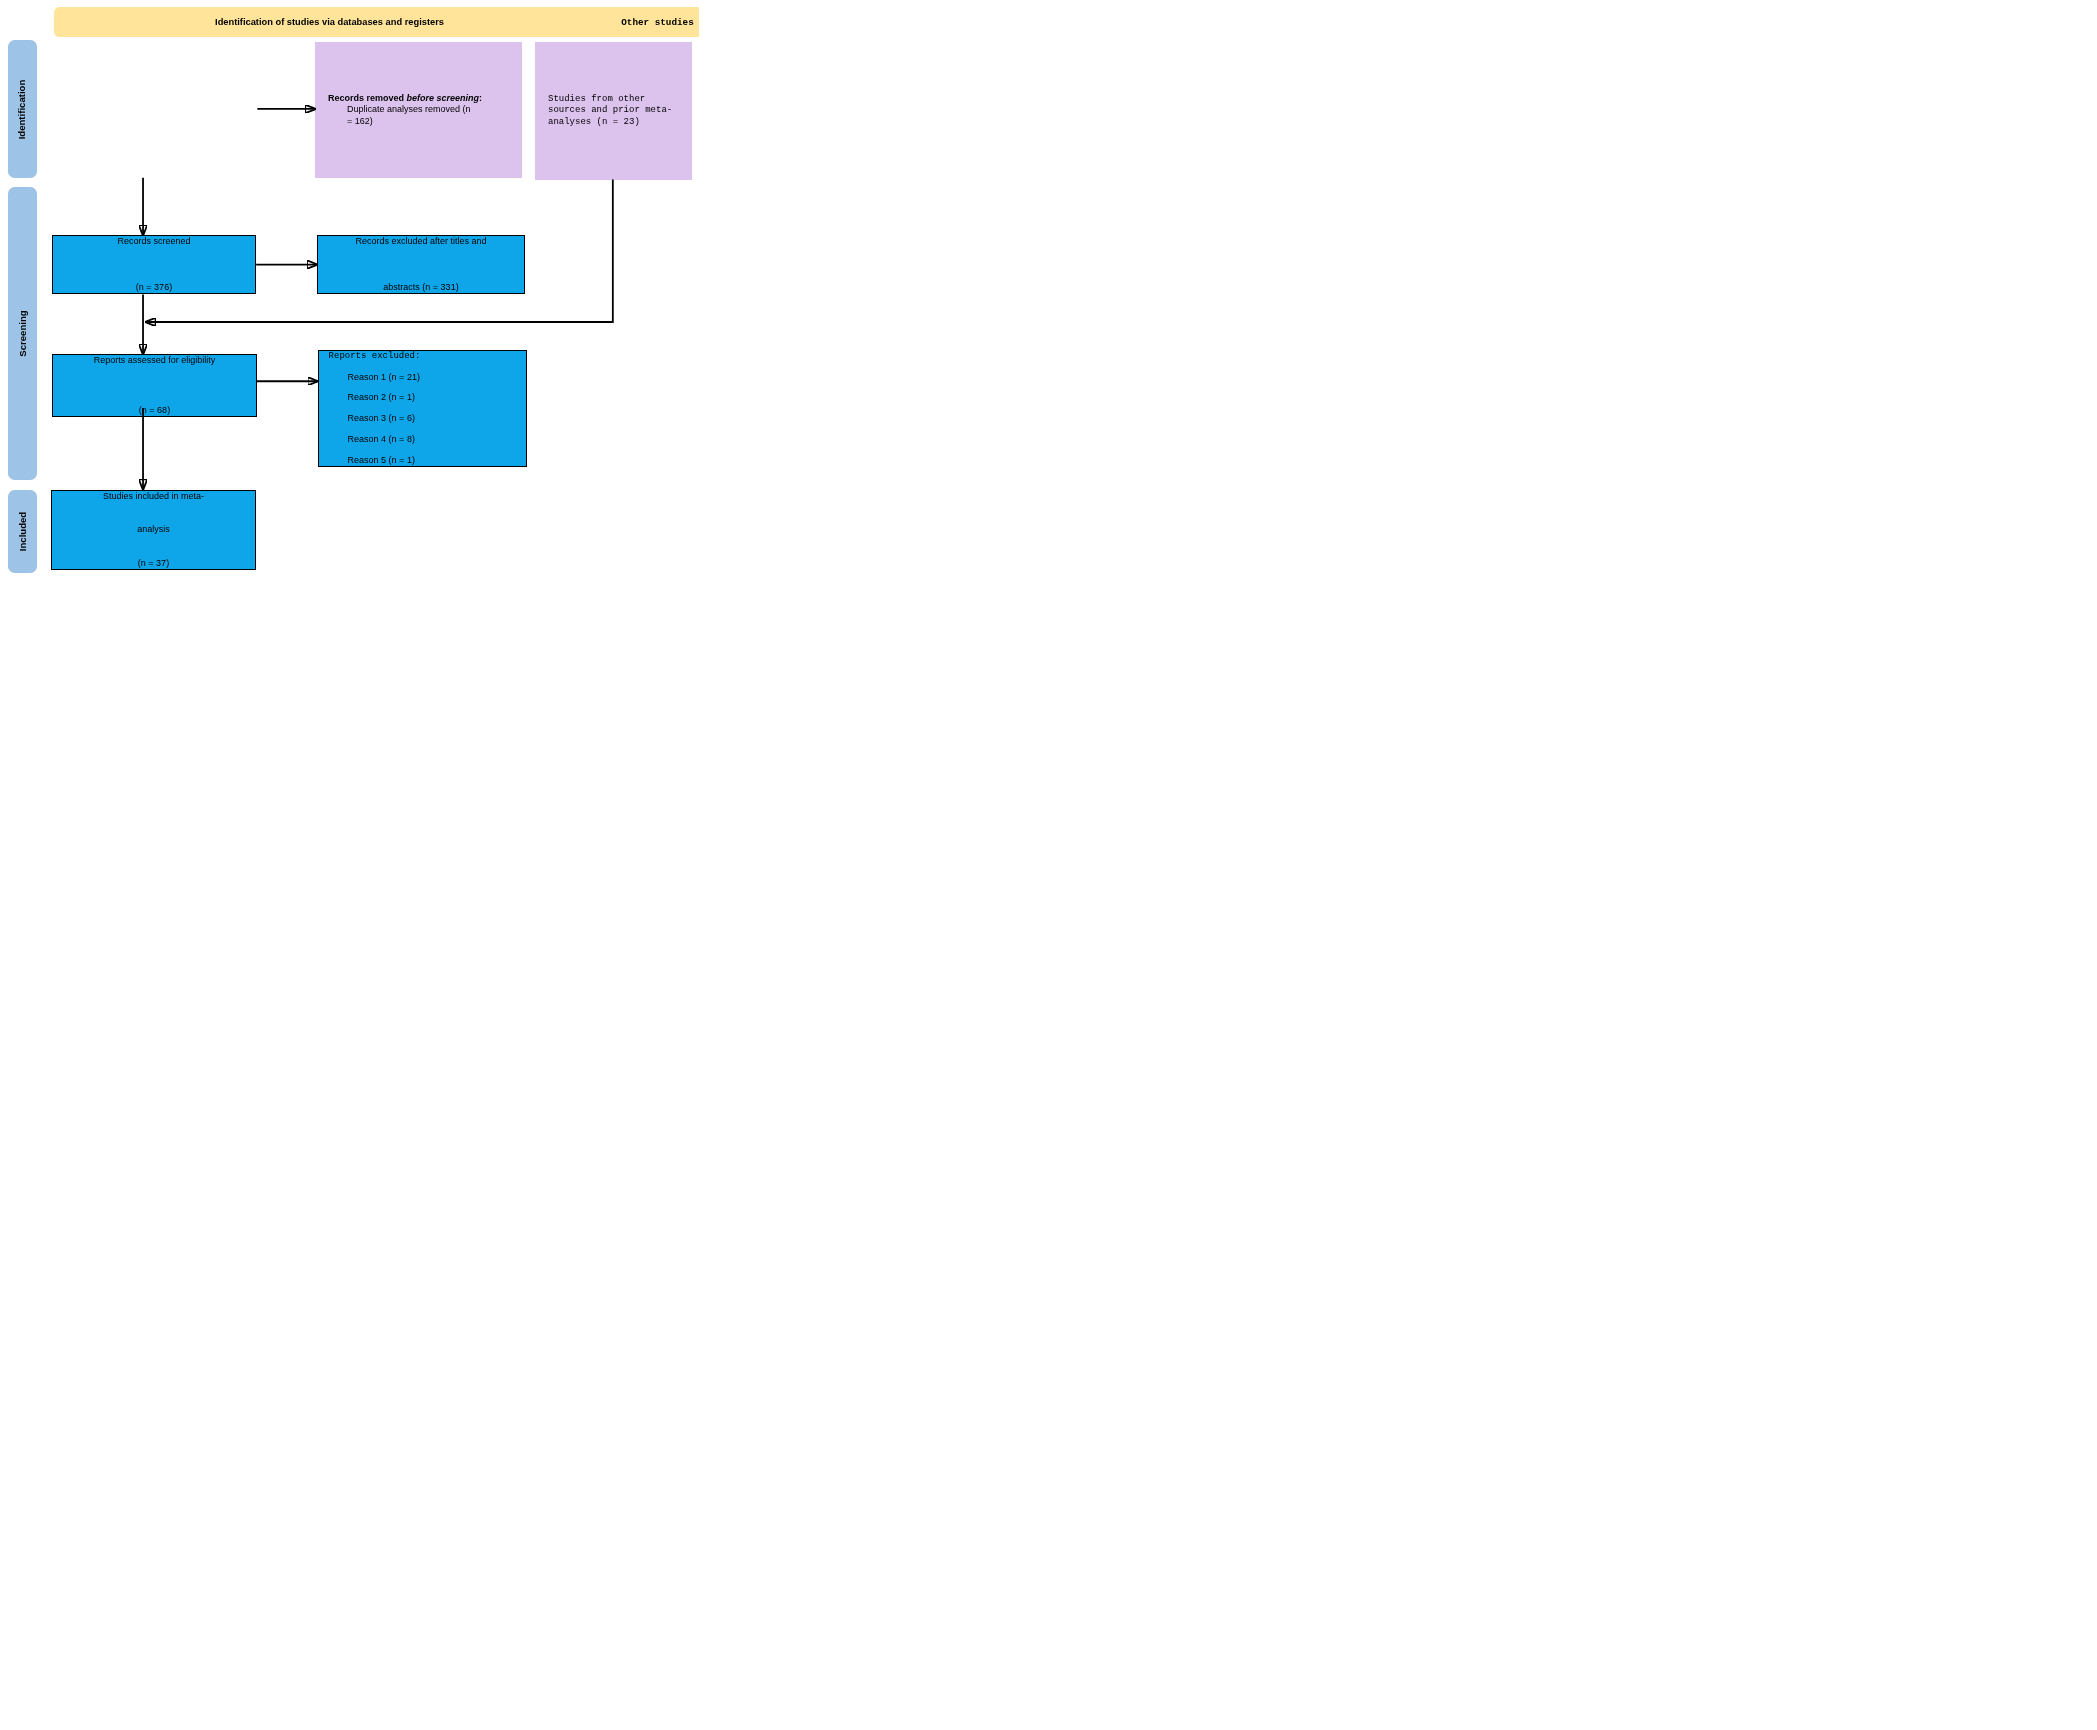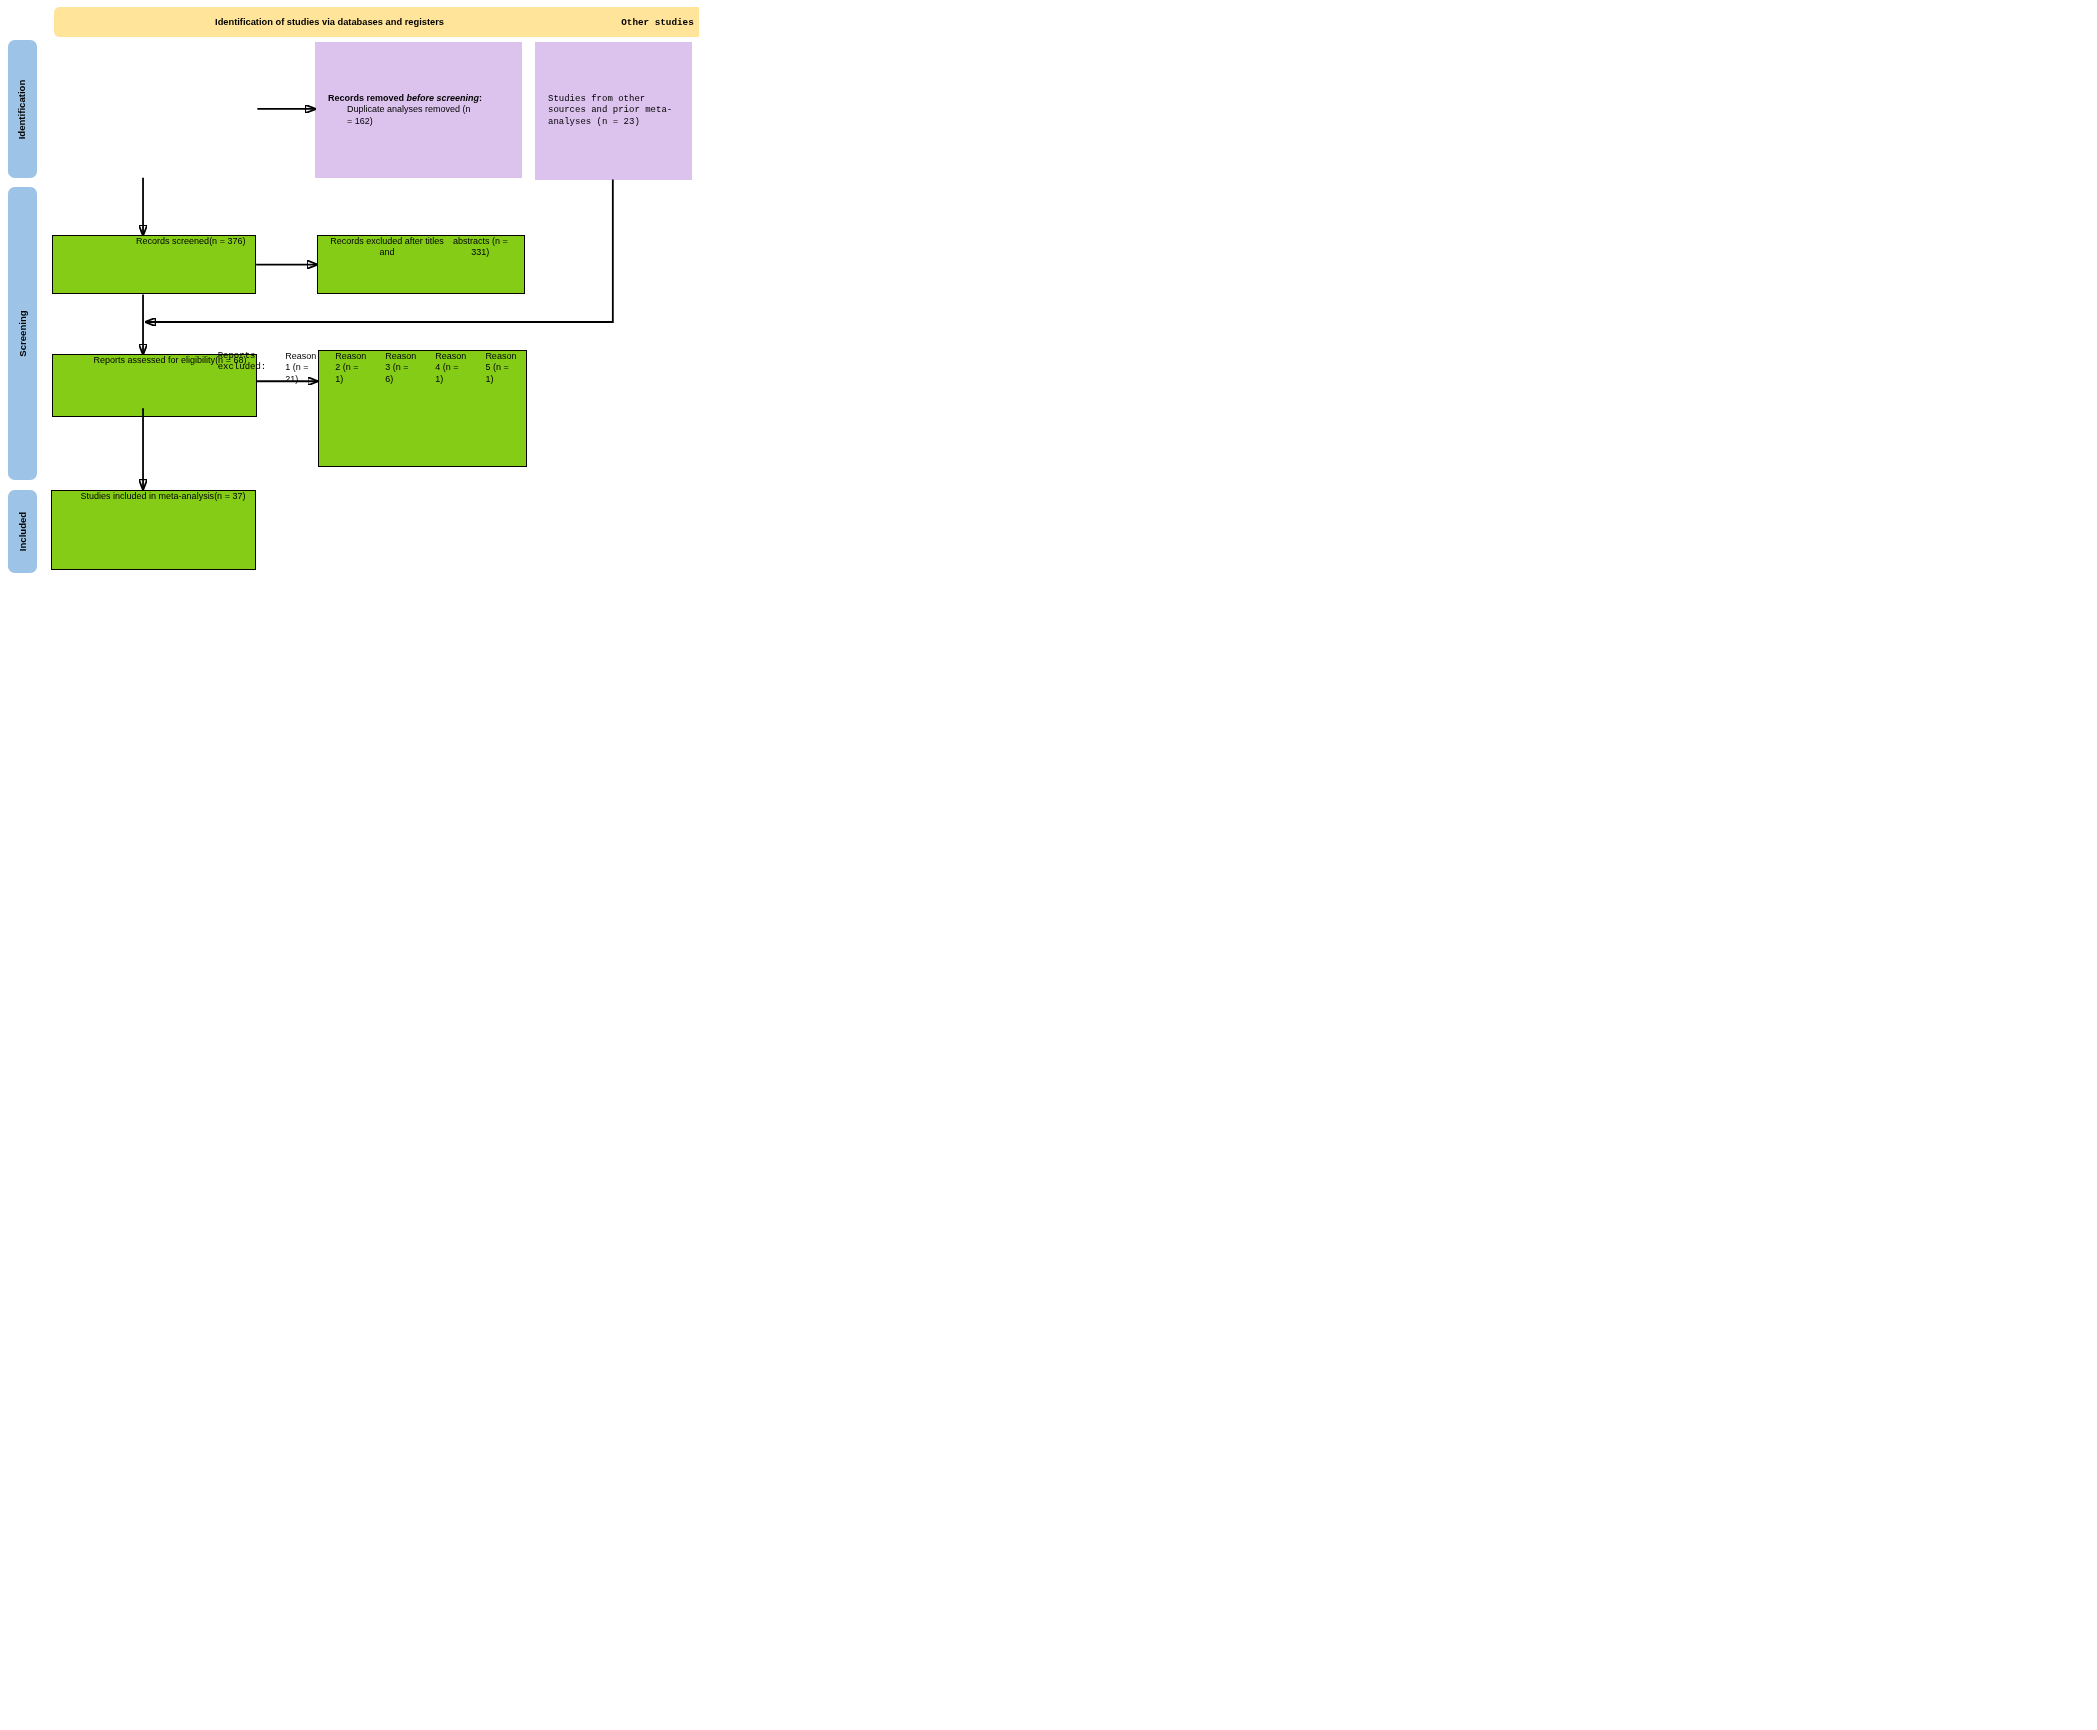--- a/index.html
+++ b/index.html
@@ -49,23 +49,23 @@
     display:flex;flex-direction:column;justify-content:center;
     padding:0 13px;box-sizing:border-box;
     font-size:9px;line-height:11.4px;
   }
   #box-identified{left:54px;top:42px;width:204px;height:136px;}
   #box-removed{left:315px;top:42px;width:207px;height:136px;}
   #box-other{left:535px;top:42px;width:157px;height:138px;}
 
   .wbox{
     position:absolute;
-    background:#84cc16;
+    background:#0ea5e9;
     border:1.8px solid var(--ink);
-    display:flex;flex-direction:row;justify-content:flex-end;
+    display:flex;flex-direction:column;justify-content:space-between;
     padding:0 9.6px;box-sizing:border-box;
     font-size:9px;line-height:11.4px;
   }
   #box-screened{left:52px;top:235px;width:204px;height:59px;}
   #box-excluded1{left:317px;top:235px;width:208px;height:59px;}
   #box-assessed{left:52px;top:354px;width:205px;height:63px;}
   #box-excluded2{left:318px;top:350px;width:209px;height:117px;}
   #box-included{left:51px;top:490px;width:205px;height:80px;}
 
   .t-center{text-align:center;}
@@ -130,21 +130,21 @@
   <div class="wbox" id="box-assessed">
     <div class="t-center">Reports assessed for eligibility</div>
     <div class="t-center">(n = 68)</div>
   </div>
 
   <div class="wbox" id="box-excluded2">
     <div class="t-left">Reports excluded:</div>
     <div class="indent">Reason 1 (n = 21)</div>
     <div class="indent">Reason 2 (n = 1)</div>
     <div class="indent">Reason 3 (n = 6)</div>
-    <div class="indent">Reason 4 (n = 1)</div>
+    <div class="indent">Reason 4 (n = 8)</div>
     <div class="indent">Reason 5 (n = 1)</div>
   </div>
 
   <div class="wbox" id="box-included">
     <div class="t-center">Studies included in meta-</div>
     <div class="t-center">analysis</div>
     <div class="t-center">(n = 37)</div>
   </div>
 
   <svg id="arrows" viewBox="0 0 1168 964" xmlns="http://www.w3.org/2000/svg">

